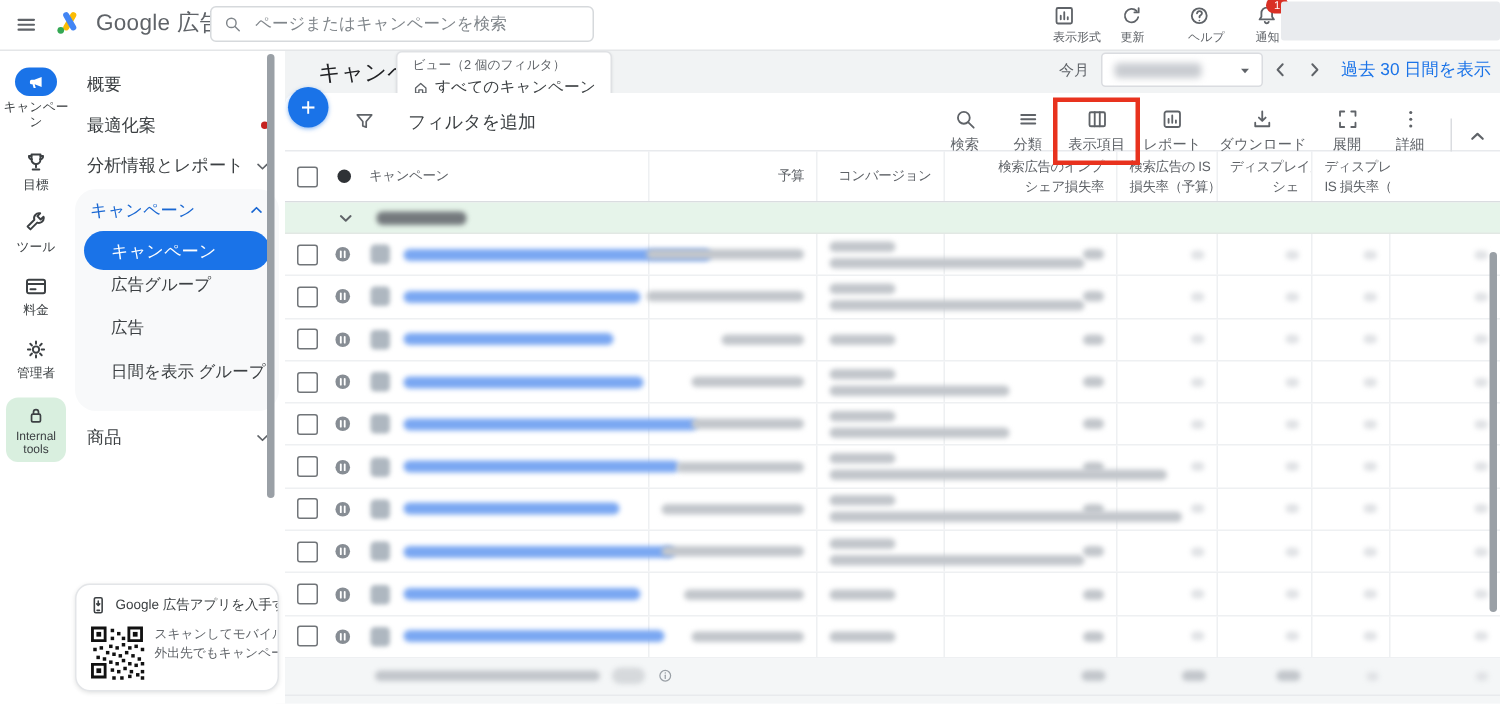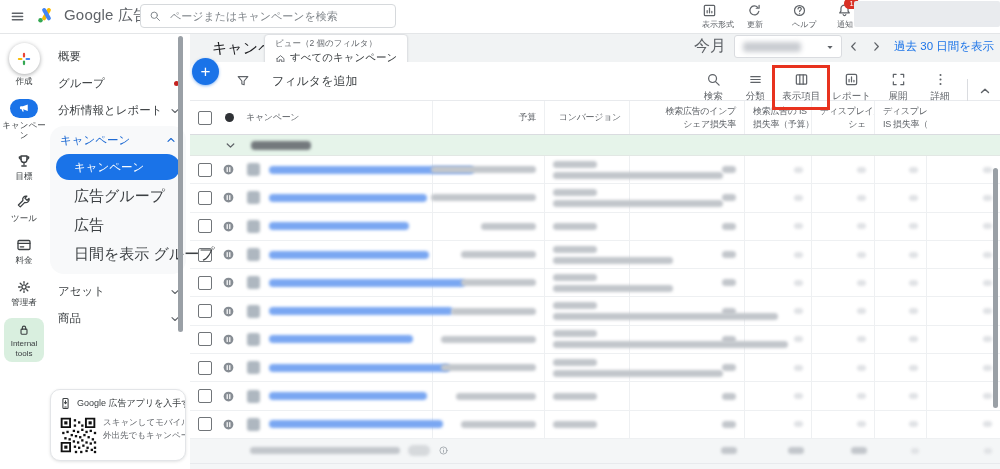--- a/index.html
+++ b/index.html
@@ -45,42 +45,42 @@
   #nav{position:absolute;left:48px;top:33px;width:142px;height:436px;background:#fff;z-index:19;
        padding-top:10px;box-sizing:border-box}
   .nav-item{position:relative;height:27px;display:flex;align-items:center;
        padding:0 22px 0 10px;font-size:11.5px;color:#3c4043;cursor:pointer;white-space:nowrap}
   .nav-chev{position:absolute;right:9px;top:50%;transform:translateY(-50%)}
   .nav-dot{position:absolute;right:11px;width:5px;height:5px;border-radius:50%;background:#c5221f}
   .nav-section{background:#f8f9fa;border-radius:14px;margin:2px 4px 4px 2px;padding:1px 0 5px}
   .nav-section .nav-item.section-hdr{color:#1967d2;height:26px}
   .nav-pill{height:26px;margin:1px 6px 2px;border-radius:14px;background:#1a73e8;color:#fff;
        display:flex;align-items:center;padding-left:18px;font-size:11.5px;cursor:pointer}
-  .nav-child{height:29px;display:flex;align-items:center;padding-left:24px;font-size:15px;
+  .nav-child{height:29px;display:flex;padding-left:24px;font-size:11px;
        color:#3c4043;cursor:pointer;white-space:nowrap}
   #nav-scroll{position:absolute;left:178px;top:36px;width:5px;height:296px;background:#9aa0a6;
        border-radius:3px;z-index:25}
   
   #app-card{position:absolute;left:50px;top:389px;width:136px;height:72px;background:#fff;
        border:1px solid #e3e5e8;border-radius:10px;box-shadow:0 1px 3px rgba(60,64,67,.15);
        padding:7px 6px 6px 8px;box-sizing:border-box;z-index:21;overflow:hidden}
   #app-card-title{display:flex;align-items:center;gap:5px;font-size:9px;color:#3c4043;white-space:nowrap}
   #app-card-body{display:flex;gap:6px;margin-top:6px}
   #app-card-text{font-size:8.5px;color:#5f6368;line-height:1.5;white-space:nowrap}
   
   #content-bg{position:absolute;left:184px;top:33px;width:816px;height:436px;background:#f1f3f4}
   #title-strip{position:absolute;left:184px;top:33px;width:816px;height:29px}
   #page-title{position:absolute;left:28px;top:6px;font-size:15px;color:#202124}
   #view-chip{position:absolute;left:80px;top:1px;background:#fff;border:1px solid #dfe1e4;
        border-radius:4px;box-shadow:0 1px 2px rgba(60,64,67,.12);padding:3px 10px 4px;cursor:pointer}
   #view-chip .l1{font-size:8.5px;color:#5f6368;white-space:nowrap}
   #view-chip .l2{display:flex;align-items:center;gap:4px;font-size:10.5px;color:#3c4043;
        margin-top:1px;white-space:nowrap}
   #date-controls{position:absolute;right:6px;top:2px;display:flex;align-items:center}
-  #period-label{font-size:16px;color:#5f6368;margin-right:8px}
+  #period-label{font-size:10px;color:#5f6368;margin-right:8px}
   #date-dropdown{width:108px;height:23px;background:#fff;border:1px solid #dadce0;border-radius:3px;
        display:flex;align-items:center;padding:0 5px 0 8px;box-sizing:border-box;cursor:pointer}
   #date-blur{width:58px;height:10px;background:#c9ccd1;border-radius:3px;filter:blur(2.5px)}
   #date-dropdown .caret{margin-left:auto}
   .nav-arrow{margin:0 5px;cursor:pointer}
   #history-link{font-size:11.5px;color:#1a73e8;margin-left:6px;cursor:pointer;white-space:nowrap}
   
   #card{position:absolute;left:190px;top:62px;width:810px;height:407px;background:#fff;
        border-radius:8px 0 0 0}
   #fab{position:absolute;left:192px;top:58px;width:27px;height:27px;border-radius:50%;
@@ -192,31 +192,20 @@
           </svg>
           <span class="badge">1</span>
         </span>
         <span class="tb-lb">通知</span>
       </div>
     </div>
   <div id="account-blur"></div>
 </div>
 
 <div id="rail">
-    <div class="rail-item" style="margin-top: 10px;">
-      <span class="fab-circle">
-        <svg width="16" height="16" viewBox="0 0 16 16" fill="none" stroke="#5f6368" stroke-width="1.3" stroke-linecap="round" stroke-linejoin="round">
-          <rect x="6.9" y="1.8" width="2.2" height="4.7" rx="1.1" fill="#EA4335" stroke="none"></rect>
-          <rect x="6.9" y="9.5" width="2.2" height="4.7" rx="1.1" fill="#34A853" stroke="none"></rect>
-          <rect x="1.8" y="6.9" width="4.7" height="2.2" rx="1.1" fill="#FBBC04" stroke="none"></rect>
-          <rect x="9.5" y="6.9" width="4.7" height="2.2" rx="1.1" fill="#4285F4" stroke="none"></rect>
-        </svg>
-      </span>
-      <span class="rail-label">作成</span>
-    </div>
     <div class="rail-item" style="margin-top: 12px;">
       <span class="rail-pill">
         <svg width="12" height="12" viewBox="0 0 16 16" fill="none" stroke="#fff" stroke-width="1.3" stroke-linecap="round" stroke-linejoin="round">
           <path d="M13 3.2 6.5 5.6H4a1.4 1.4 0 0 0-1.4 1.4v1.2A1.4 1.4 0 0 0 4 9.6h.9l1 3.2h1.9l-1-3.2 6.2 2.3V3.2z" fill="#fff" stroke="none"></path>
         </svg>
       </span>
       <span class="rail-label">キャンペーン</span>
     </div>
     <div class="rail-item" style="margin-top: 13px;">
       <svg width="16" height="16" viewBox="0 0 16 16" fill="none" stroke="#3c4043" stroke-width="1.3" stroke-linecap="round" stroke-linejoin="round">
@@ -255,21 +244,21 @@
         <span class="rail-label">Internal<br>tools</span>
       </span>
     </div>
   </div>
 
 <div id="nav">
     <div class="nav-item">
       <span>概要</span>
     </div>
     <div class="nav-item">
-      <span>グループ</span>
+      <span>最適化案</span>
       <span class="nav-dot"></span>
     </div>
     <div class="nav-item">
       <span>分析情報とレポート</span>
       <span class="nav-chev">
         <svg width="12" height="12" viewBox="0 0 16 16" fill="none" stroke="#5f6368" stroke-width="1.5" stroke-linecap="round" stroke-linejoin="round">
           <path d="M4 6.2 8 10l4-3.8"></path>
         </svg>
       </span>
     </div>
@@ -287,28 +276,20 @@
       </div>
       <div class="nav-child">
         <span>広告グループ</span>
       </div>
       <div class="nav-child">
         <span>広告</span>
       </div>
       <div class="nav-child">
         <span>日間を表示 グループ</span>
       </div>
-    </div>
-    <div class="nav-item">
-      <span>アセット</span>
-      <span class="nav-chev">
-        <svg width="12" height="12" viewBox="0 0 16 16" fill="none" stroke="#5f6368" stroke-width="1.5" stroke-linecap="round" stroke-linejoin="round">
-          <path d="M4 6.2 8 10l4-3.8"></path>
-        </svg>
-      </span>
     </div>
     <div class="nav-item">
       <span>商品</span>
       <span class="nav-chev">
         <svg width="12" height="12" viewBox="0 0 16 16" fill="none" stroke="#5f6368" stroke-width="1.5" stroke-linecap="round" stroke-linejoin="round">
           <path d="M4 6.2 8 10l4-3.8"></path>
         </svg>
       </span>
     </div>
   </div>
@@ -449,20 +430,27 @@
         </div>
         <div class="tool">
           <svg width="15" height="15" viewBox="0 0 16 16" fill="none" stroke="#5f6368" stroke-width="1.3" stroke-linecap="round" stroke-linejoin="round">
             <rect x="2.5" y="2.5" width="11" height="11" rx="1.5"></rect>
             <path d="M5.4 10.5V7.8M8 10.5V5.3M10.6 10.5V8.9"></path>
           </svg>
           <span>レポート</span>
         </div>
         <div class="tool">
           <svg width="15" height="15" viewBox="0 0 16 16" fill="none" stroke="#5f6368" stroke-width="1.3" stroke-linecap="round" stroke-linejoin="round">
+            <path d="M8 2.5v6.5M5.6 6.8 8 9.2l2.4-2.4"></path>
+            <path d="M3 10.5V13h10v-2.5"></path>
+          </svg>
+          <span>ダウンロード</span>
+        </div>
+        <div class="tool">
+          <svg width="15" height="15" viewBox="0 0 16 16" fill="none" stroke="#5f6368" stroke-width="1.3" stroke-linecap="round" stroke-linejoin="round">
             <path d="M2.5 5.5v-3h3M13.5 5.5v-3h-3M2.5 10.5v3h3M13.5 10.5v3h-3"></path>
           </svg>
           <span>展開</span>
         </div>
         <div class="tool">
           <svg width="15" height="15" viewBox="0 0 16 16" fill="none" stroke="#5f6368" stroke-width="1.3" stroke-linecap="round" stroke-linejoin="round">
             <circle cx="8" cy="3.2" r="1.1" fill="#5f6368" stroke="none"></circle>
             <circle cx="8" cy="8" r="1.1" fill="#5f6368" stroke="none"></circle>
             <circle cx="8" cy="12.8" r="1.1" fill="#5f6368" stroke="none"></circle>
           </svg>

